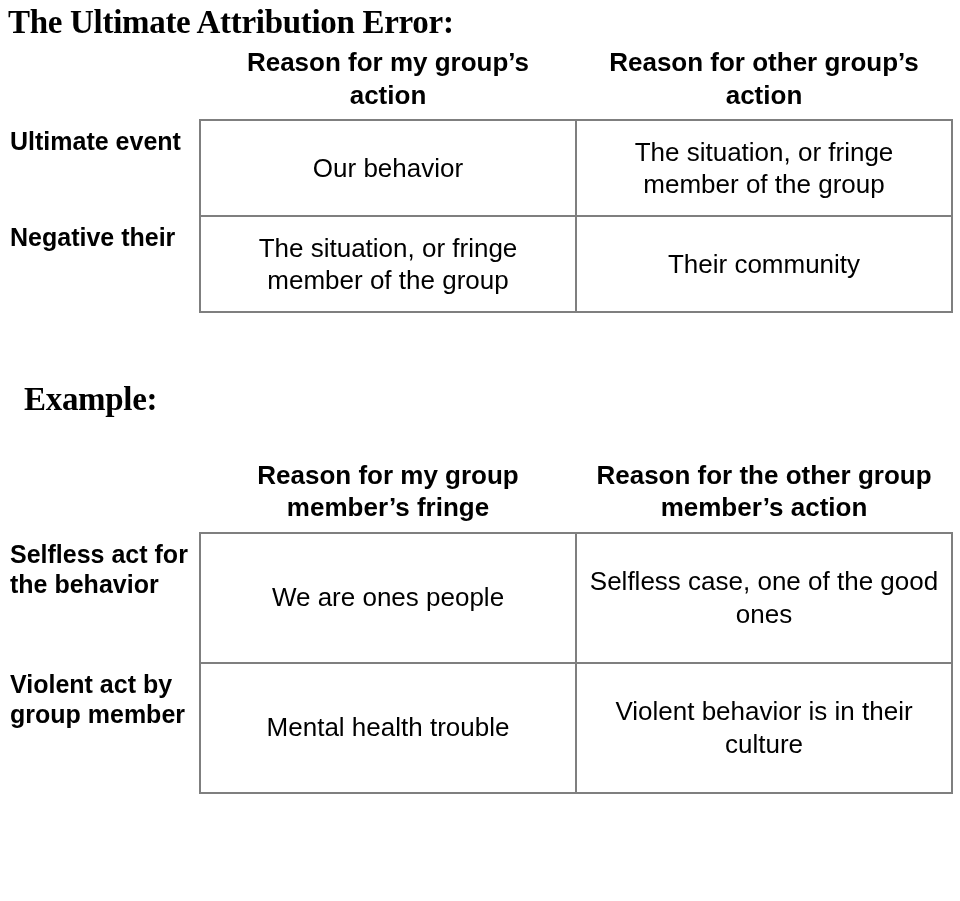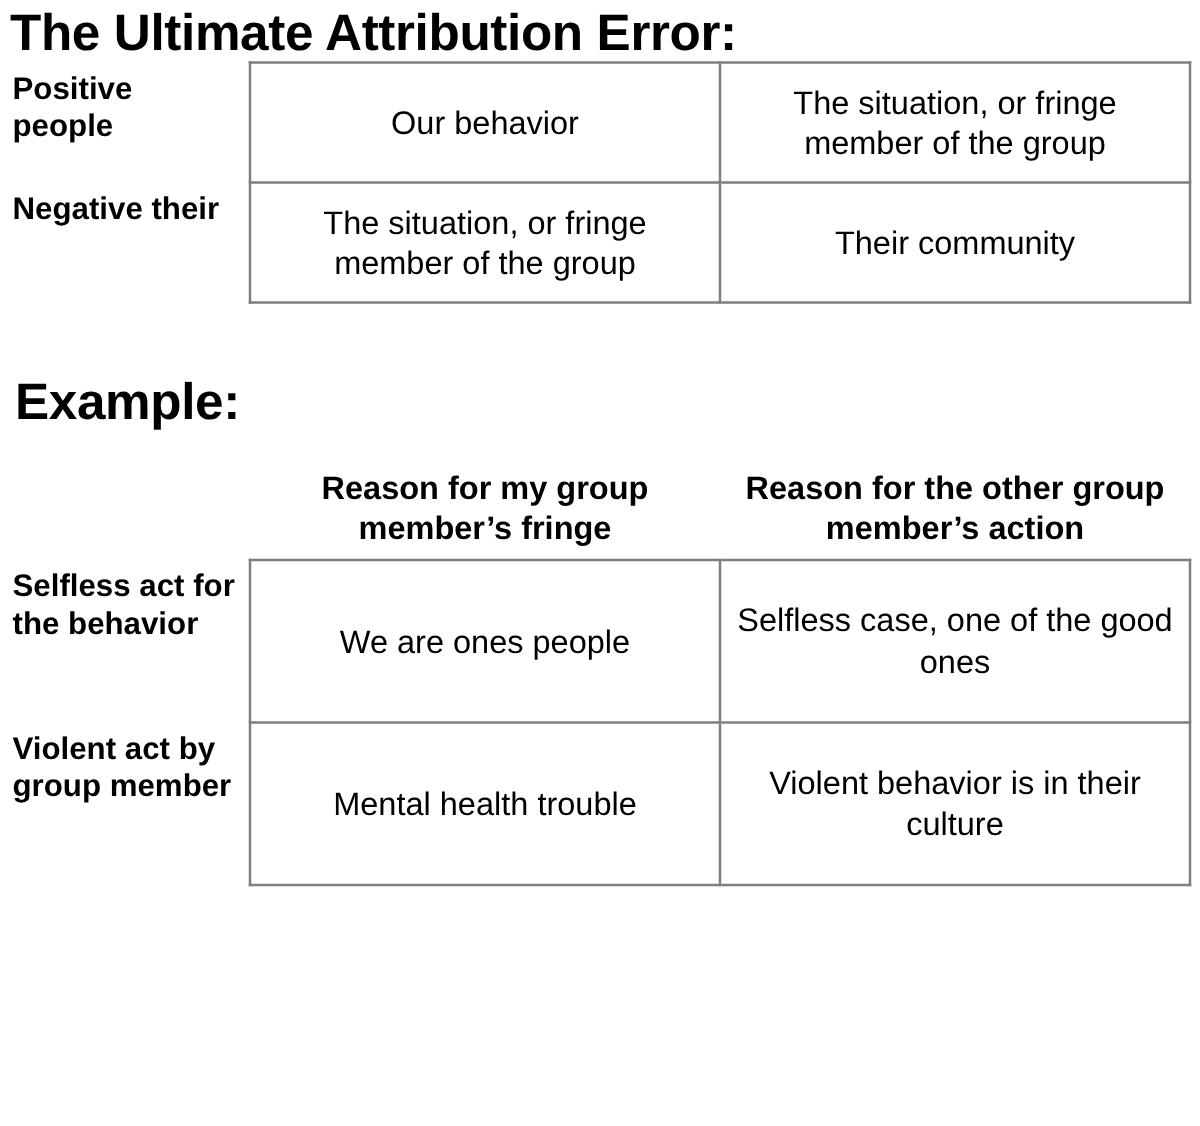--- a/index.html
+++ b/index.html
@@ -16,27 +16,28 @@
   }
   .page {
     position: relative;
     width: 960px;
     height: 901px;
     box-sizing: border-box;
     padding: 0 8px;
   }
 
   .section-title {
-    font-size: 41px;
+    font-size: 33px;
     font-weight: bold;
     letter-spacing: -0.3px;
     line-height: 1.1;
+    font-family: Liberation Serif, serif;
   }
   #title-main { margin: 4px 0 0 0; }
-  #title-example { margin: 4px; }
+  #title-example { margin: 16px; }
 
   table.matrix {
     border-collapse: collapse;
     table-layout: fixed;
     width: 944px;
     margin: 0;
   }
   table.matrix col.lbl { width: 192px; }
   table.matrix col.c1  { width: 376px; }
   table.matrix col.c2  { width: 376px; }
@@ -88,21 +89,26 @@
   <h1 class="section-title" id="title-main">The Ultimate Attribution Error:</h1>
 
   <table class="matrix" id="table-attribution">
     <colgroup>
       <col class="lbl">
         <col class="c1">
         <col class="c2">
     </colgroup>
     <tbody>
       <tr>
-        <td class="row-head">Positive people</td>
+        <td class="corner"></td>
+        <td class="col-head">Reason for my group’s action</td>
+        <td class="col-head">Reason for other group’s action</td>
+      </tr>
+      <tr>
+        <td class="row-head">Ultimate event</td>
         <td class="cell">Our behavior</td>
         <td class="cell">The situation, or fringe member of the group</td>
       </tr>
       <tr>
         <td class="row-head">Negative their</td>
         <td class="cell">The situation, or fringe member of the group</td>
         <td class="cell">Their community</td>
       </tr>
     </tbody>
   </table>

